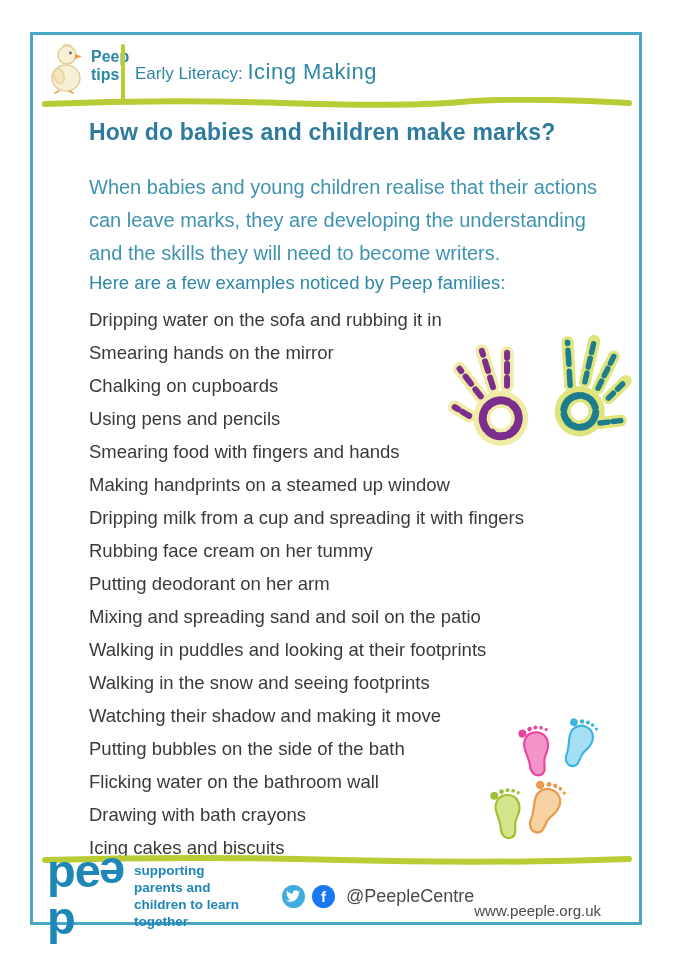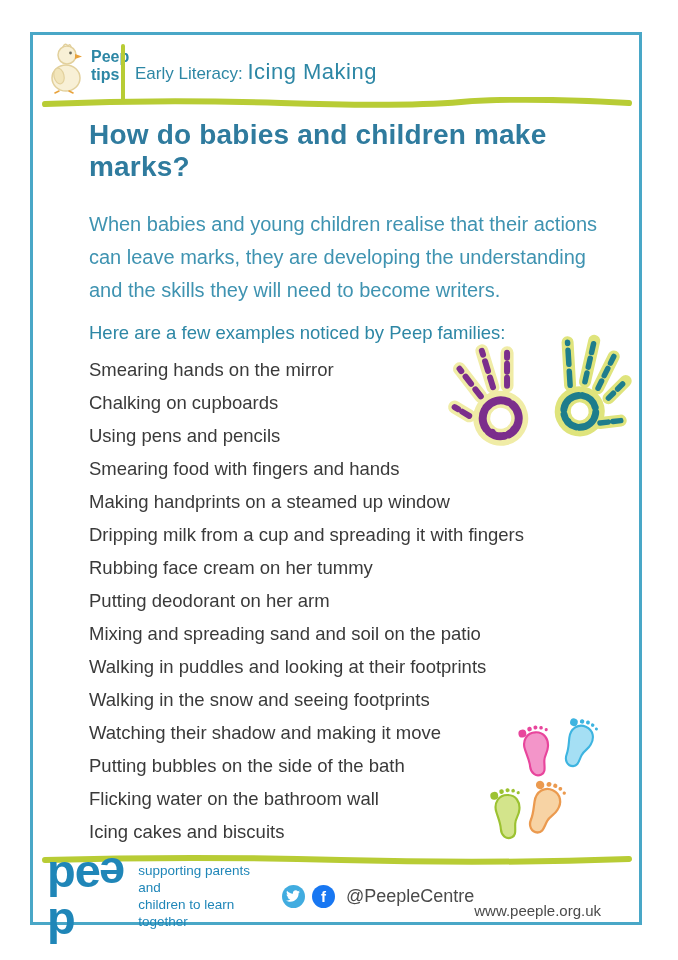--- a/index.html
+++ b/index.html
@@ -12,35 +12,35 @@
   .vdiv{position:absolute;left:88px;top:9px;width:4px;height:58px;background:var(--accent_green);border-radius:2px;}
   .head-title{position:absolute;left:102px;top:24px;color:var(--teal_label);white-space:nowrap;}
   .head-title .cat{font-size:17px;}
   .head-title .big{font-size:22px;letter-spacing:0.5px;}
   .wave{position:absolute;left:8px;width:592px;height:12px;}
   .wave1{top:62px;}
   .wave2{top:819px;}
 
   
   .content{position:absolute;left:56px;top:84px;width:545px;}
-  .h1{font-size:28px;font-weight:600;color:var(--teal_heading);letter-spacing:0.2px;margin:0;}
+  .h1{font-size:23px;font-weight:600;color:var(--teal_heading);letter-spacing:0.2px;margin:0;}
   .intro{margin-top:25px;font-size:20px;color:var(--teal_text);}
   .intro div{line-height:33px;}
-  .lead{margin-top:13px;font-size:18.5px;color:var(--teal_label);line-height:26px;}
+  .lead{font-size:18.5px;color:var(--teal_label);line-height:26px;}
   ul.examples{list-style:none;margin:7px 0 0 0;padding:0;font-size:18.5px;color:var(--body_text);}
   ul.examples li{line-height:33px;white-space:nowrap;}
 
   .handprints{position:absolute;left:412px;top:293px;width:198px;height:128px;}
   .footprints{position:absolute;left:450px;top:665px;width:150px;height:155px;}
 
   
   .footer{position:absolute;left:0;top:833px;width:100%;height:56px;display:flex;align-items:center;padding:0 14px;box-sizing:border-box;}
   .peep-logo{font-size:47px;font-weight:bold;color:var(--logo_blue);letter-spacing:-1px;line-height:1;margin-top:-4px;}
   .peep-logo .flip{display:inline-block;transform:rotate(180deg);transform-origin:50% 54%;}
-  .tagline{margin-left:8px;font-size:13.5px;font-weight:normal;color:var(--logo_blue);line-height:17px;}
+  .tagline{margin-left:8px;font-size:13.5px;font-weight:bold;color:var(--logo_blue);line-height:17px;}
   .social{display:flex;align-items:center;margin-left:26px;gap:7px;}
   .ic{width:23px;height:23px;border-radius:50%;display:flex;align-items:center;justify-content:center;}
   .ic.tw{background:var(--twitter_blue);}
   .ic.fb{background:var(--facebook_blue);}
   .handle{font-size:18px;color:var(--footer_gray);margin-left:4px;}
   .website{font-size:15px;color:var(--footer_gray);margin-left:auto;margin-right:24px;margin-top:28px;}
 </style>
 </head>
 <body>
 
@@ -71,34 +71,36 @@
 
     <div class="content">
       <h1 class="h1">How do babies and children make marks?</h1>
       <div class="intro">
           <div>When babies and young children realise that their actions</div>
           <div>can leave marks, they are developing the understanding</div>
           <div>and the skills they will need to become writers.</div>
         </div>
       <div class="lead">Here are a few examples noticed by Peep families:</div>
       <ul class="examples">
+          <li>Dripping water on the sofa and rubbing it in</li>
           <li>Smearing hands on the mirror</li>
           <li>Chalking on cupboards</li>
           <li>Using pens and pencils</li>
           <li>Smearing food with fingers and hands</li>
           <li>Making handprints on a steamed up window</li>
           <li>Dripping milk from a cup and spreading it with fingers</li>
           <li>Rubbing face cream on her tummy</li>
           <li>Putting deodorant on her arm</li>
           <li>Mixing and spreading sand and soil on the patio</li>
           <li>Walking in puddles and looking at their footprints</li>
           <li>Walking in the snow and seeing footprints</li>
           <li>Watching their shadow and making it move</li>
           <li>Putting bubbles on the side of the bath</li>
           <li>Flicking water on the bathroom wall</li>
+          <li>Drawing with bath crayons</li>
           <li>Icing cakes and biscuits</li>
         </ul>
     </div>
 
     <svg class="handprints" viewBox="0 0 198 128">
 
       <g transform="rotate(-14 55 75)" fill="none" stroke="var(--halo_yellow)" stroke-linecap="round">
         <circle cx="52" cy="90" r="19" stroke-width="17"></circle>
         <path d="M22 80 L10 68" stroke-width="13"></path>
         <path d="M38 64 L24 32" stroke-width="13"></path>

